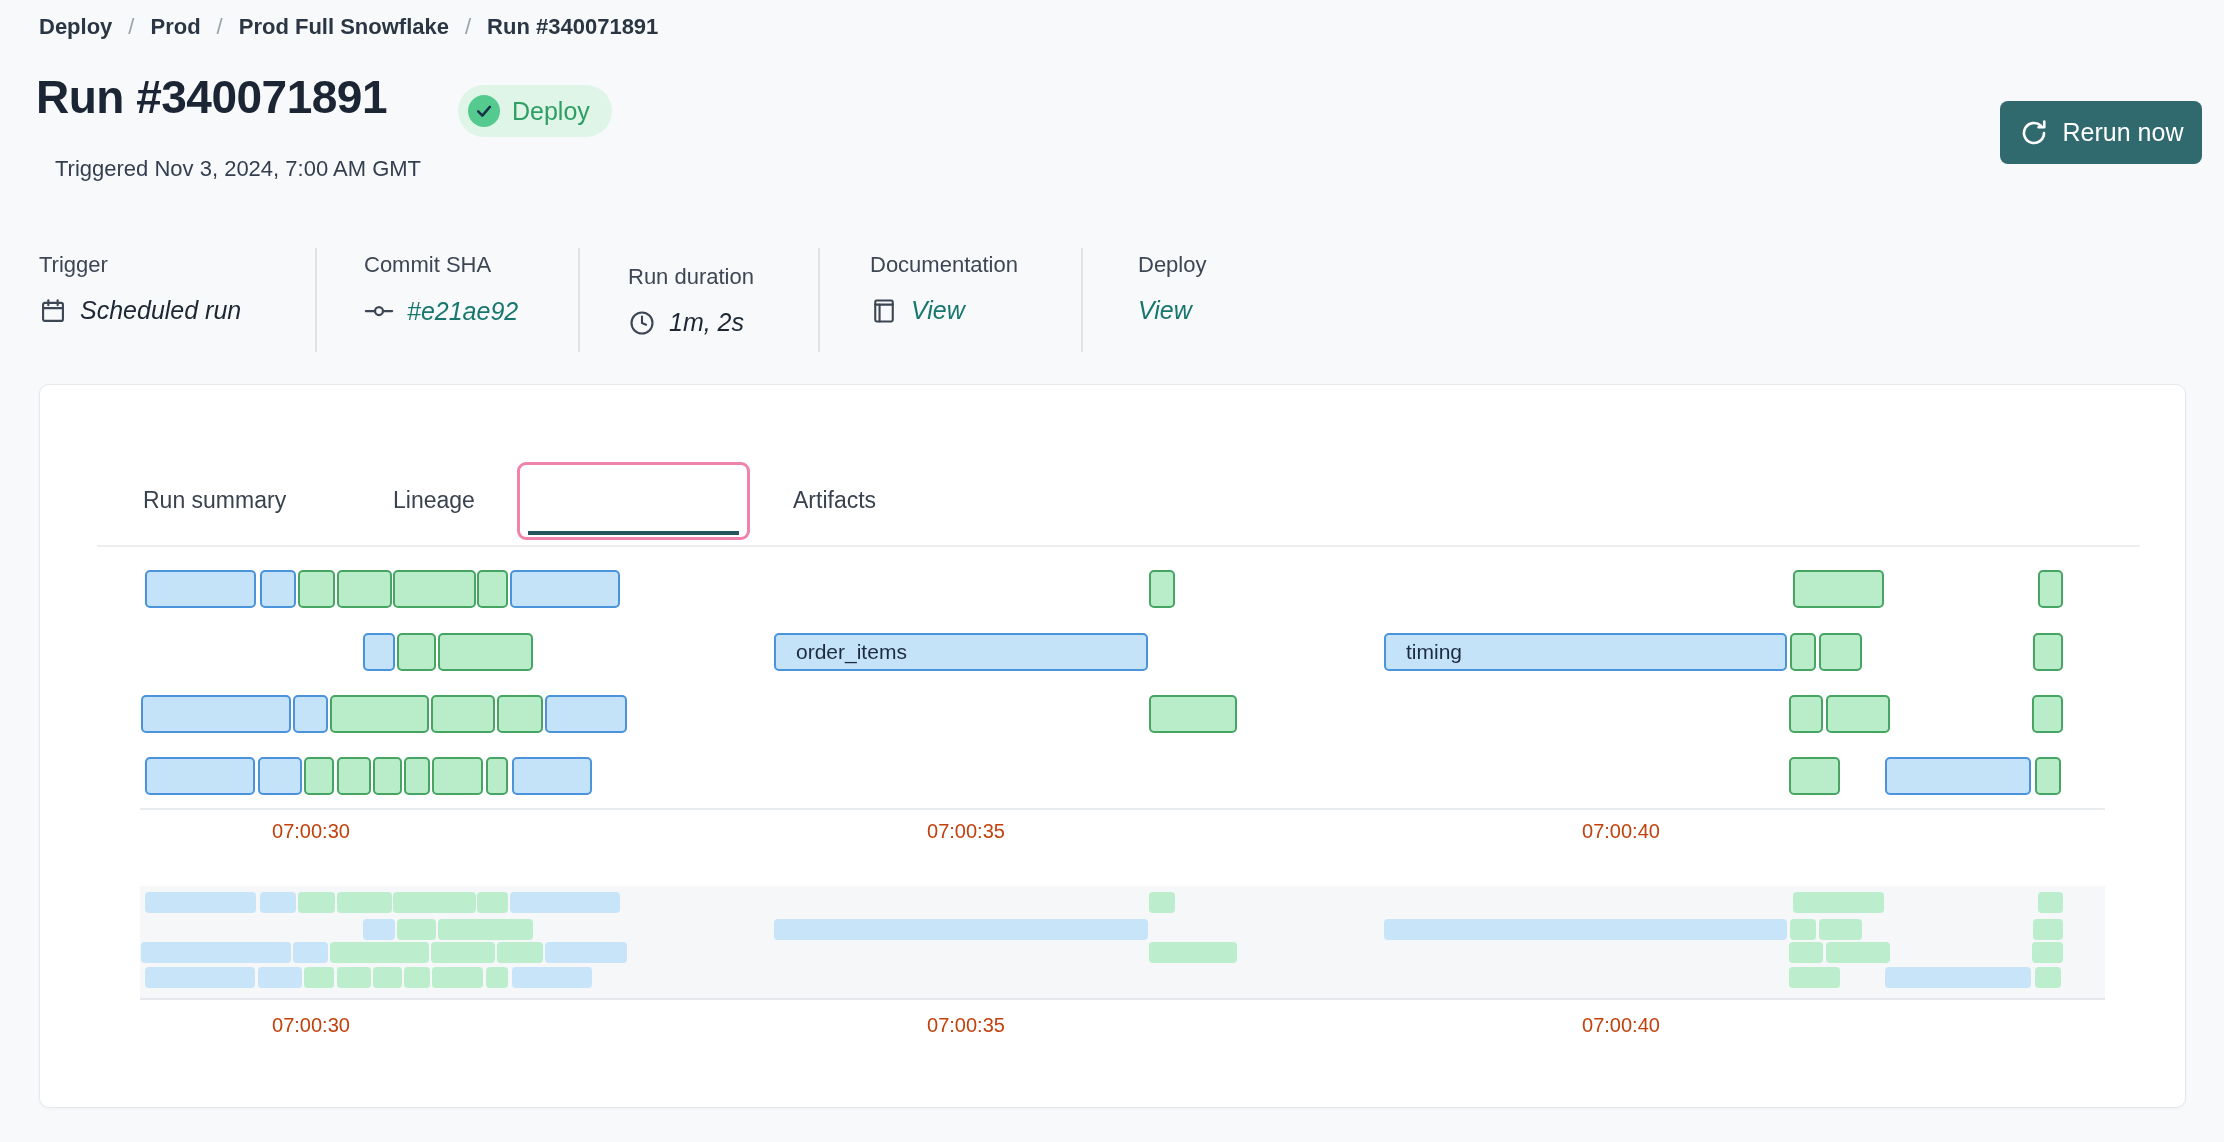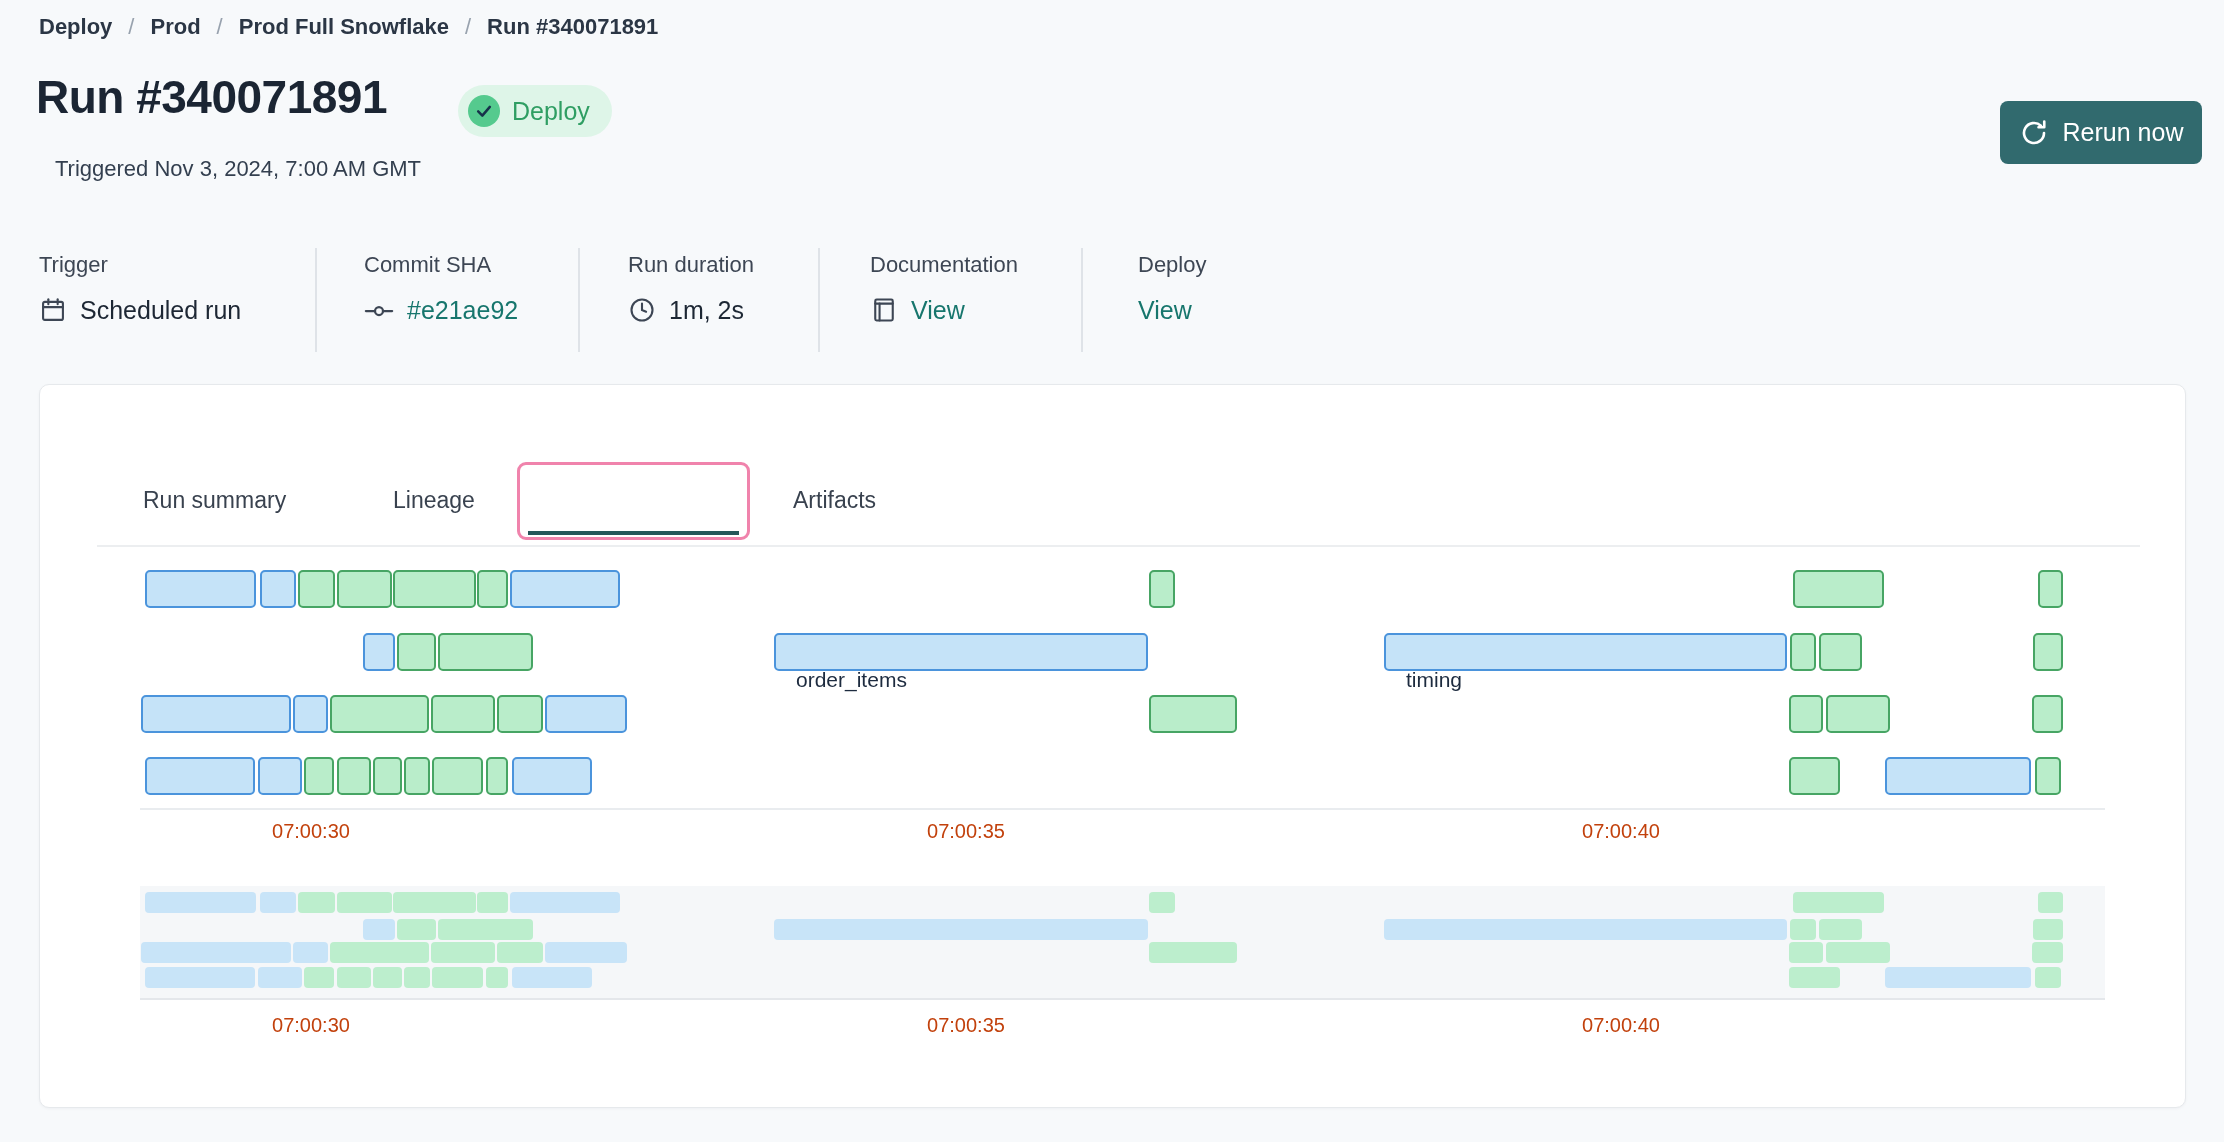--- a/index.html
+++ b/index.html
@@ -13,24 +13,24 @@
   
   .page-title{position:absolute;left:36px;top:70px;font-size:46px;font-weight:700;color:#1b2533;margin:0;letter-spacing:-0.5px;}
   .status-badge{position:absolute;left:458px;top:85px;height:52px;border-radius:27px;background:#def5e8;display:flex;align-items:center;gap:12px;padding:0 22px 0 10px;}
   .badge-circle{width:32px;height:32px;border-radius:50%;background:#55ca8e;display:flex;align-items:center;justify-content:center;}
   .status-label{font-size:25px;color:#2f9e63;}
   .triggered{position:absolute;left:55px;top:156px;font-size:22px;color:#333f4f;}
   .rerun-btn{position:absolute;left:2000px;top:101px;width:202px;height:63px;background:#316a6e;border:none;border-radius:8px;color:#ffffff;font-size:25px;font-family:inherit;display:flex;align-items:center;justify-content:center;gap:14px;cursor:pointer;}
 
   
   .meta-label{position:absolute;top:252px;font-size:22px;color:#3d4654;}
-  .meta-value{position:absolute;top:296px;display:flex;align-items:flex-start;gap:13px;font-size:25px;color:#1d2734;}
+  .meta-value{position:absolute;top:296px;display:flex;align-items:flex-end;gap:13px;font-size:25px;color:#1d2734;font-style:italic;}
   .meta-value.link .val{color:#17766d;cursor:pointer;}
   .meta-div{position:absolute;top:248px;height:104px;width:2px;background:#dfe3e8;}
-  .c0{left:39px;} .c1{left:364px;} .c2{left:628px;} .c3{left:870px;} .c4{left:1138px;}
+  .c0{left:39px;} .c1{left:364px;} .c2{left:628px;margin-top:12px;} .c3{left:870px;} .c4{left:1138px;}
   .d0{left:315px;} .d1{left:578px;} .d2{left:818px;} .d3{left:1081px;}
   .micon{display:flex;align-items:center;}
 
   
   .card{position:absolute;left:39px;top:384px;width:2145px;height:722px;background:#ffffff;border:1px solid #e6e9ec;border-radius:10px;box-shadow:0 1px 3px rgba(20,30,40,0.04);}
 
   
   .tab{position:absolute;top:487px;font-size:23px;font-weight:500;color:#39424f;cursor:pointer;}
   .tab-highlight{position:absolute;left:517px;top:462px;width:233px;height:78px;border:3px solid #f083ac;border-radius:9px;box-sizing:border-box;background:#ffffff;}
   .tab-active{position:absolute;left:0;top:0;width:100%;height:100%;display:flex;align-items:center;justify-content:center;font-size:23px;font-weight:700;color:#2b6a6e;cursor:pointer;}
@@ -38,21 +38,21 @@
   .tabs-line{position:absolute;left:97px;top:545px;width:2043px;height:2px;background:#eceef0;}
 
   
   .layer{position:absolute;left:0;top:0;width:2224px;height:0;}
   .bar{position:absolute;box-sizing:border-box;border-radius:5px;}
   .bar.blue{background:#c5e3f8;border:2px solid #4b94dc;}
   .bar.green{background:#b9edca;border:2px solid #47a564;}
   .bar.mini{border:none;border-radius:4px;}
   .bar.mini.blue{background:#c8e4f8;}
   .bar.mini.green{background:#bceecd;}
-  .bar .bar-label{display:block;font-size:21px;color:#1d2b3f;padding-left:20px;line-height:33px;white-space:nowrap;margin-top:28px;}
+  .bar .bar-label{display:block;font-size:21px;color:#1d2b3f;padding-left:20px;line-height:33px;white-space:nowrap;}
   .axis-line-main{position:absolute;left:140px;top:808px;width:1965px;height:2px;background:#e9ecef;}
   .mini-bg{position:absolute;left:140px;top:886px;width:1965px;height:112px;background:#f5f7f9;border-bottom:2px solid #e4e7eb;cursor:pointer;}
   .tick{position:absolute;transform:translateX(-50%);font-size:20px;color:#c2410c;white-space:nowrap;}
 </style>
 </head>
 <body>
 
 <div class="screen">
 
   <nav class="breadcrumb">

